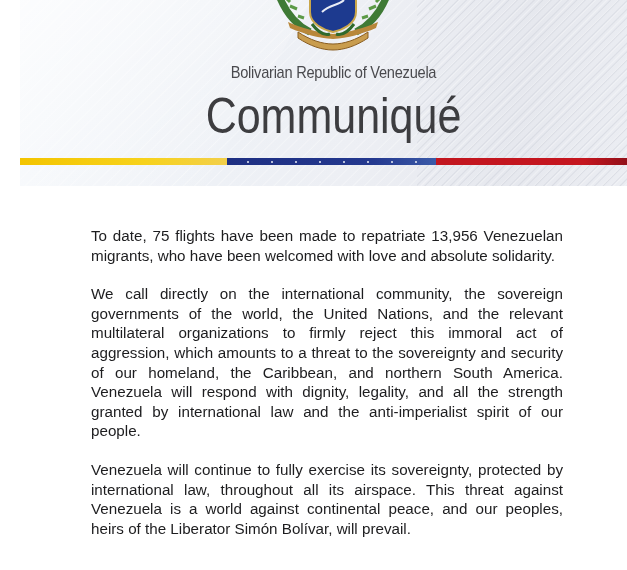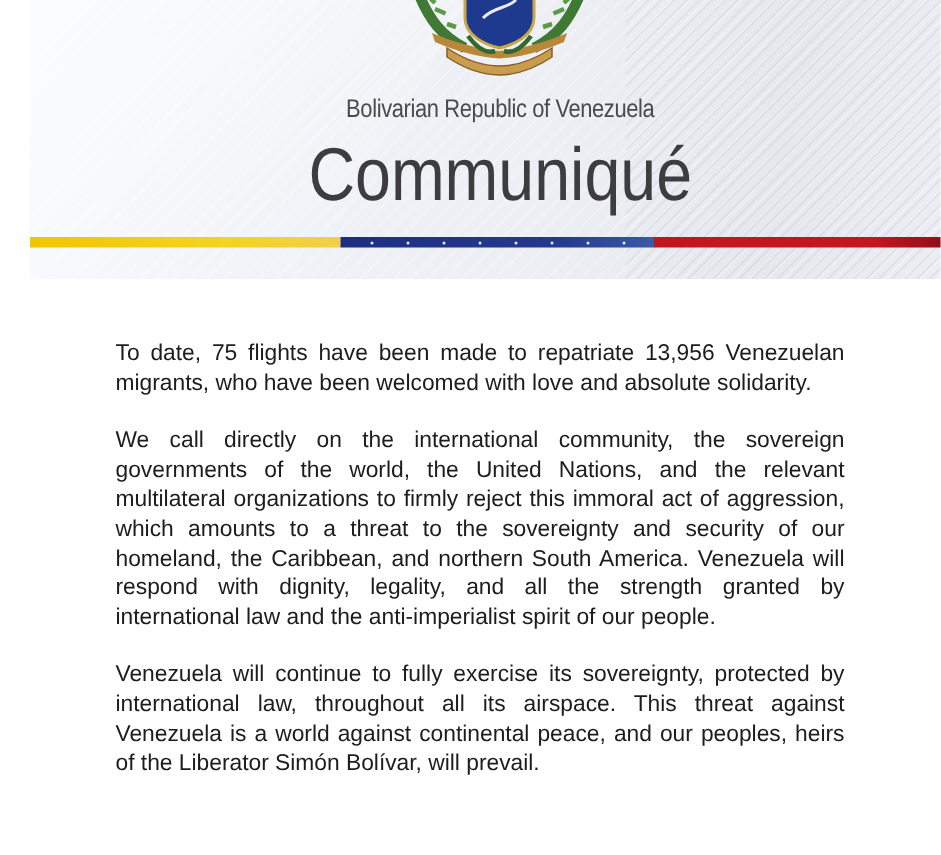--- a/index.html
+++ b/index.html
@@ -47,21 +47,21 @@
   .flag-blue {
     width: 209px; height: 100%; background: linear-gradient(90deg, #1e2f82, #24398f 70%, #3b5aa8);
     position: relative;
   }
   .star { position: absolute; top: 2.5px; width: 2px; height: 2px; background: #e9ecf5; border-radius: 1px; }
   .flag-red { flex: 1; height: 100%; background: linear-gradient(90deg, #c2161f, #c5161f 70%, #7a0d16); }
   .body-text {
     position: absolute; left: 77px; top: 226px; width: 486px;
     font-size: 15.2px; line-height: 19.6px; color: #1d1d1f;
   }
-  .para { margin: 0 0 19px 0; text-align: justify; }
+  .para { margin: 0 0 19px 14px; text-align: justify; }
 </style>
 </head>
 <body>
 
 <div class="header">
   <svg class="coat" viewBox="0 0 122 58">
 
     <path d="M8 4 C14 18, 22 30, 38 38" stroke="#3f7a35" stroke-width="7" fill="none"></path>
     <path d="M114 4 C108 18, 100 30, 84 38" stroke="#3f7a35" stroke-width="7" fill="none"></path>
     <path d="M12 2 l6 6 M18 12 l7 3 M26 22 l6 2" stroke="#5c9a47" stroke-width="3"></path>

